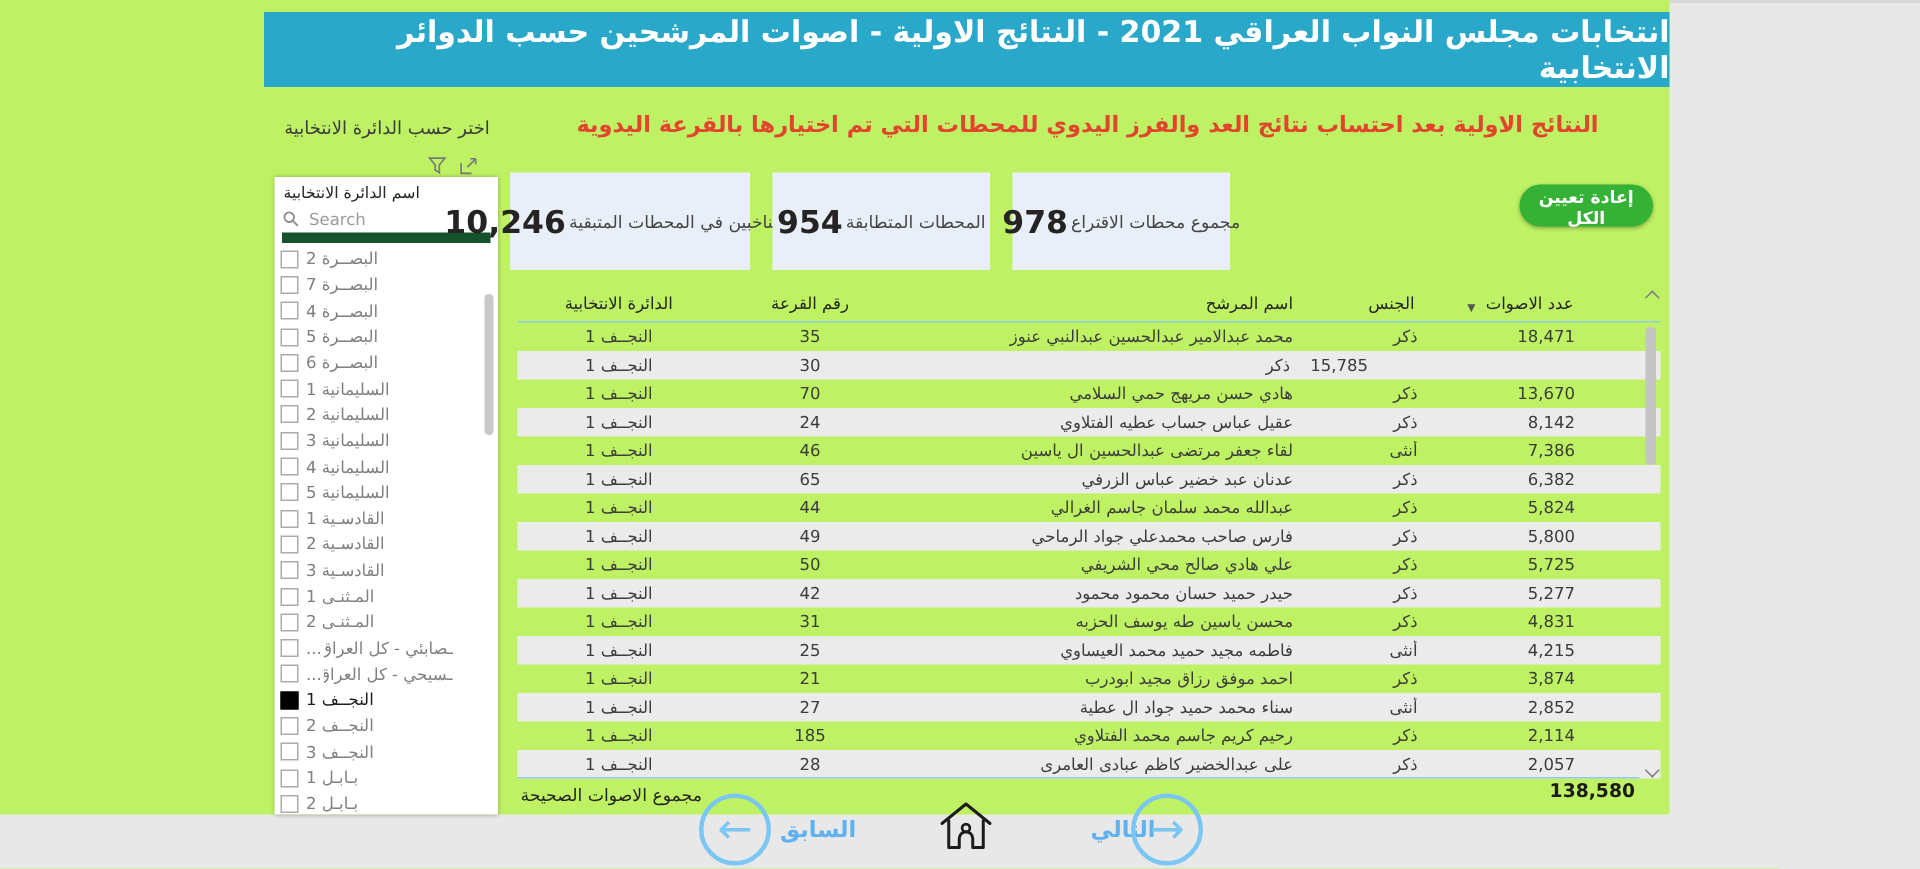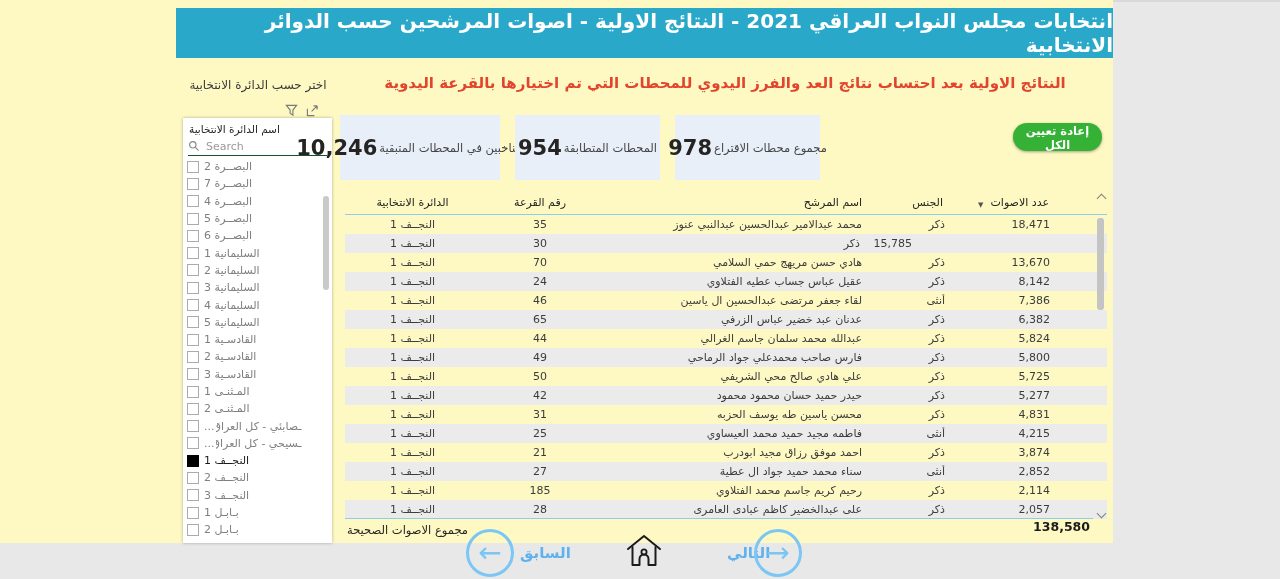--- a/index.html
+++ b/index.html
@@ -2,41 +2,41 @@
 <html><head>
 <meta charset="utf-8">
 <style>
   html,body{margin:0;padding:0;}
   body{
     width:1280px;height:579px;position:relative;overflow:hidden;
     background:#e8e8e8;
     font-family:"DejaVu Sans","Liberation Sans",sans-serif;
     -webkit-font-smoothing:antialiased;
   }
-  .canvas{position:absolute;left:0;top:0;width:1113px;height:543px;background:#fef9c3;}
+  .canvas{position:absolute;left:0;top:0;width:1113px;height:543px;background:#bef264;}
   .topline{position:absolute;left:0;top:0;width:1280px;height:2px;background:#d9d9d9;}
 
   
   .titlebar{
     position:absolute;left:176px;top:8px;width:937px;height:50px;
     background:#2aa8c9;color:#fff;display:flex;align-items:center;justify-content:center;
     font-size:20px;font-weight:bold;direction:rtl;
   }
 
   
   .sb-title{position:absolute;left:183px;top:78px;width:150px;text-align:center;
     font-size:12px;color:#3a3a3a;direction:rtl;}
   .sb-icons{position:absolute;left:285px;top:104px;display:flex;gap:8px;align-items:center;}
   .sb-icons svg{display:block;}
   .listbox{
     position:absolute;left:183px;top:118px;width:149px;height:425px;background:#fff;
     box-shadow:0 0 3px rgba(0,0,0,.30);overflow:hidden;
   }
   .lb-header{direction:rtl;text-align:left;font-size:10.5px;color:#252423;padding:5px 14px 1px 6px;white-space:nowrap;}
-  .searchrow{display:flex;align-items:center;gap:4px;margin:1px 5px 0 5px;border-bottom:1px solid #14532d;height:18px;}
+  .searchrow{display:flex;align-items:center;gap:4px;margin:1px 5px 0 5px;border-bottom:7px solid #14532d;height:18px;}
   .searchrow input{border:0;outline:0;flex:1;min-width:0;font-size:11px;color:#555;font-family:inherit;background:transparent;}
   .searchrow input::placeholder{color:#9a9a9a;}
   .items{padding-top:2px;}
   .item{display:flex;align-items:center;height:17.3px;padding-left:4px;font-size:11px;color:#7f7f7f;}
   .item .cb{width:10px;height:10px;border:1px solid #ababab;background:#fff;flex:0 0 auto;margin-right:5px;}
   .item .dots{display:none;color:#7f7f7f;margin-right:1px;}
   .item.truncated .dots{display:inline;}
   .item .lbl{direction:rtl;white-space:nowrap;overflow:hidden;max-width:112px;}
   .item.truncated .lbl{max-width:86px;}
   .item.checked{color:#1b1b1b;}

